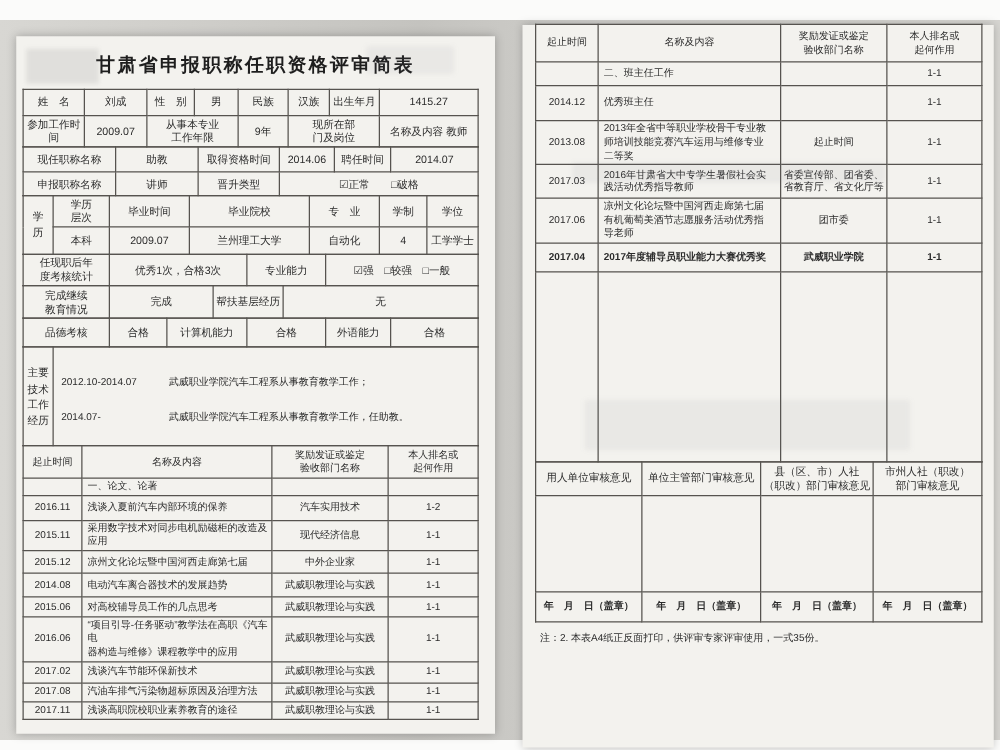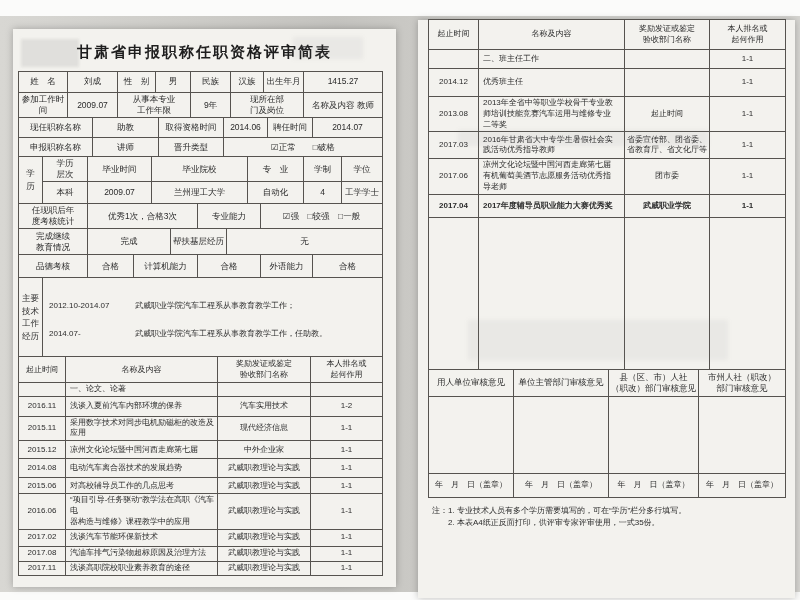--- a/index.html
+++ b/index.html
@@ -19,21 +19,21 @@
   .al{text-align:left;padding-left:4px;}
   .xs{font-size:6.8px;line-height:1.35;}
   .perf td{font-size:8px;}
   .vlabel{line-height:1.5;padding:0;}
   .career-cell{text-align:left;vertical-align:top;padding:6px 3px 0 6px;font-size:8px;line-height:1.8;}
   .period{display:inline-block;width:86px;}
   .section-band{width:364px;margin:-1px 0 0 5px;border:1px solid #56534f;
     text-align:center;font-size:9.5px;font-weight:bold;padding:5px 0;letter-spacing:1px;}
   .perf-right{margin-top:25px;}
   .op-body td{height:74px;}
-  .stamp-row td{height:21px;font-size:8px;}
+  .stamp-row td{height:21px;font-size:8px;font-weight:bold;}
   .notes{display:flex;margin:7px 0 0 14px;font-size:8px;line-height:1.55;color:#2b2b2b;}
   .notes .nlab{white-space:nowrap;}
   .ghost{position:absolute;background:rgba(110,110,112,.14);filter:blur(1.5px);pointer-events:none;}
   .ghost2{position:absolute;background:rgba(120,120,122,.08);filter:blur(2px);pointer-events:none;}
 </style>
 </head>
 <body>
 
 <div class="scene">
   <div class="backdrop"></div>
@@ -397,18 +397,17 @@
         <td>年　月　日（盖章）</td>
         <td>年　月　日（盖章）</td>
         <td>年　月　日（盖章）</td>
       </tr>
     </tbody>
       </table>
 
     <div class="notes">
       <span class="nlab">注：</span>
       <span>
-        <div>1. 专业技术人员有多个学历需要填写的，可在“学历”栏分多行填写。</div>
         <div>2. 本表A4纸正反面打印，供评审专家评审使用，一式35份。</div>
       </span>
     </div>
   </div>
 </div>
 
 </body></html>

